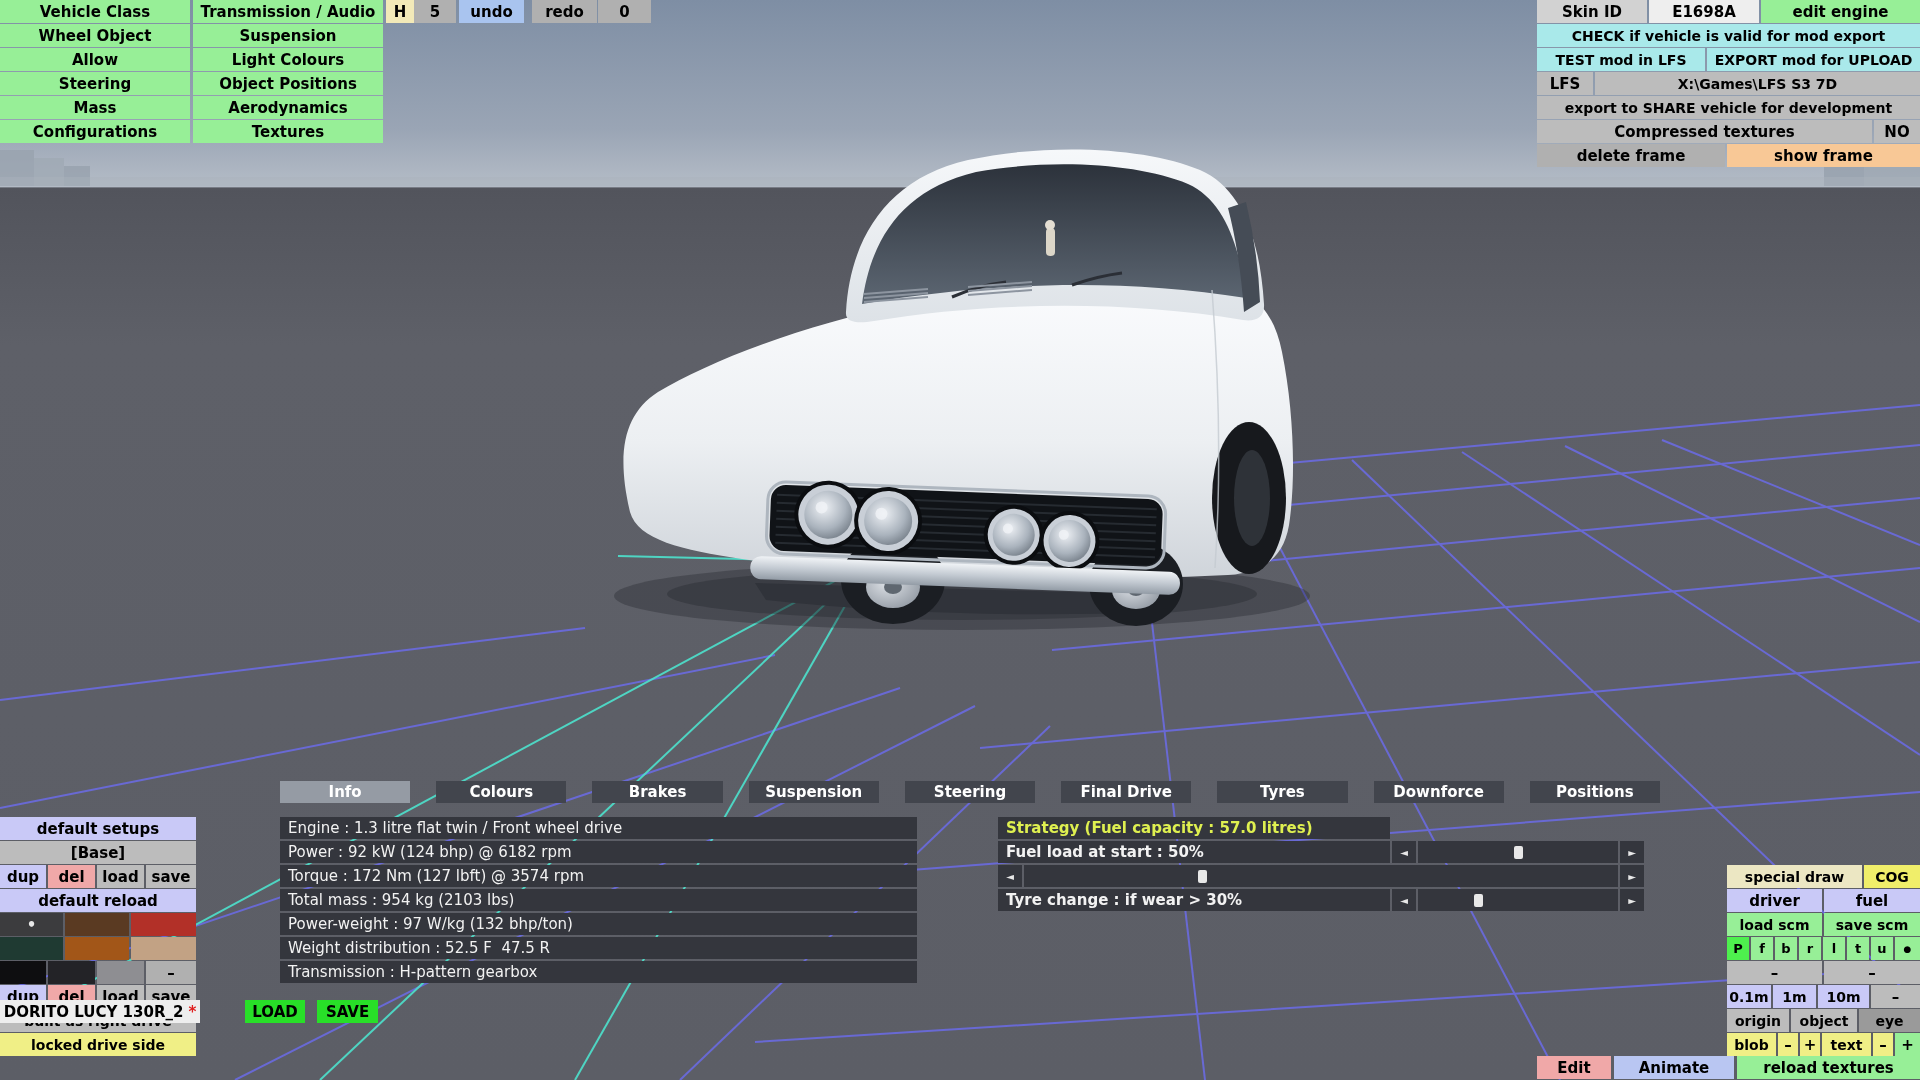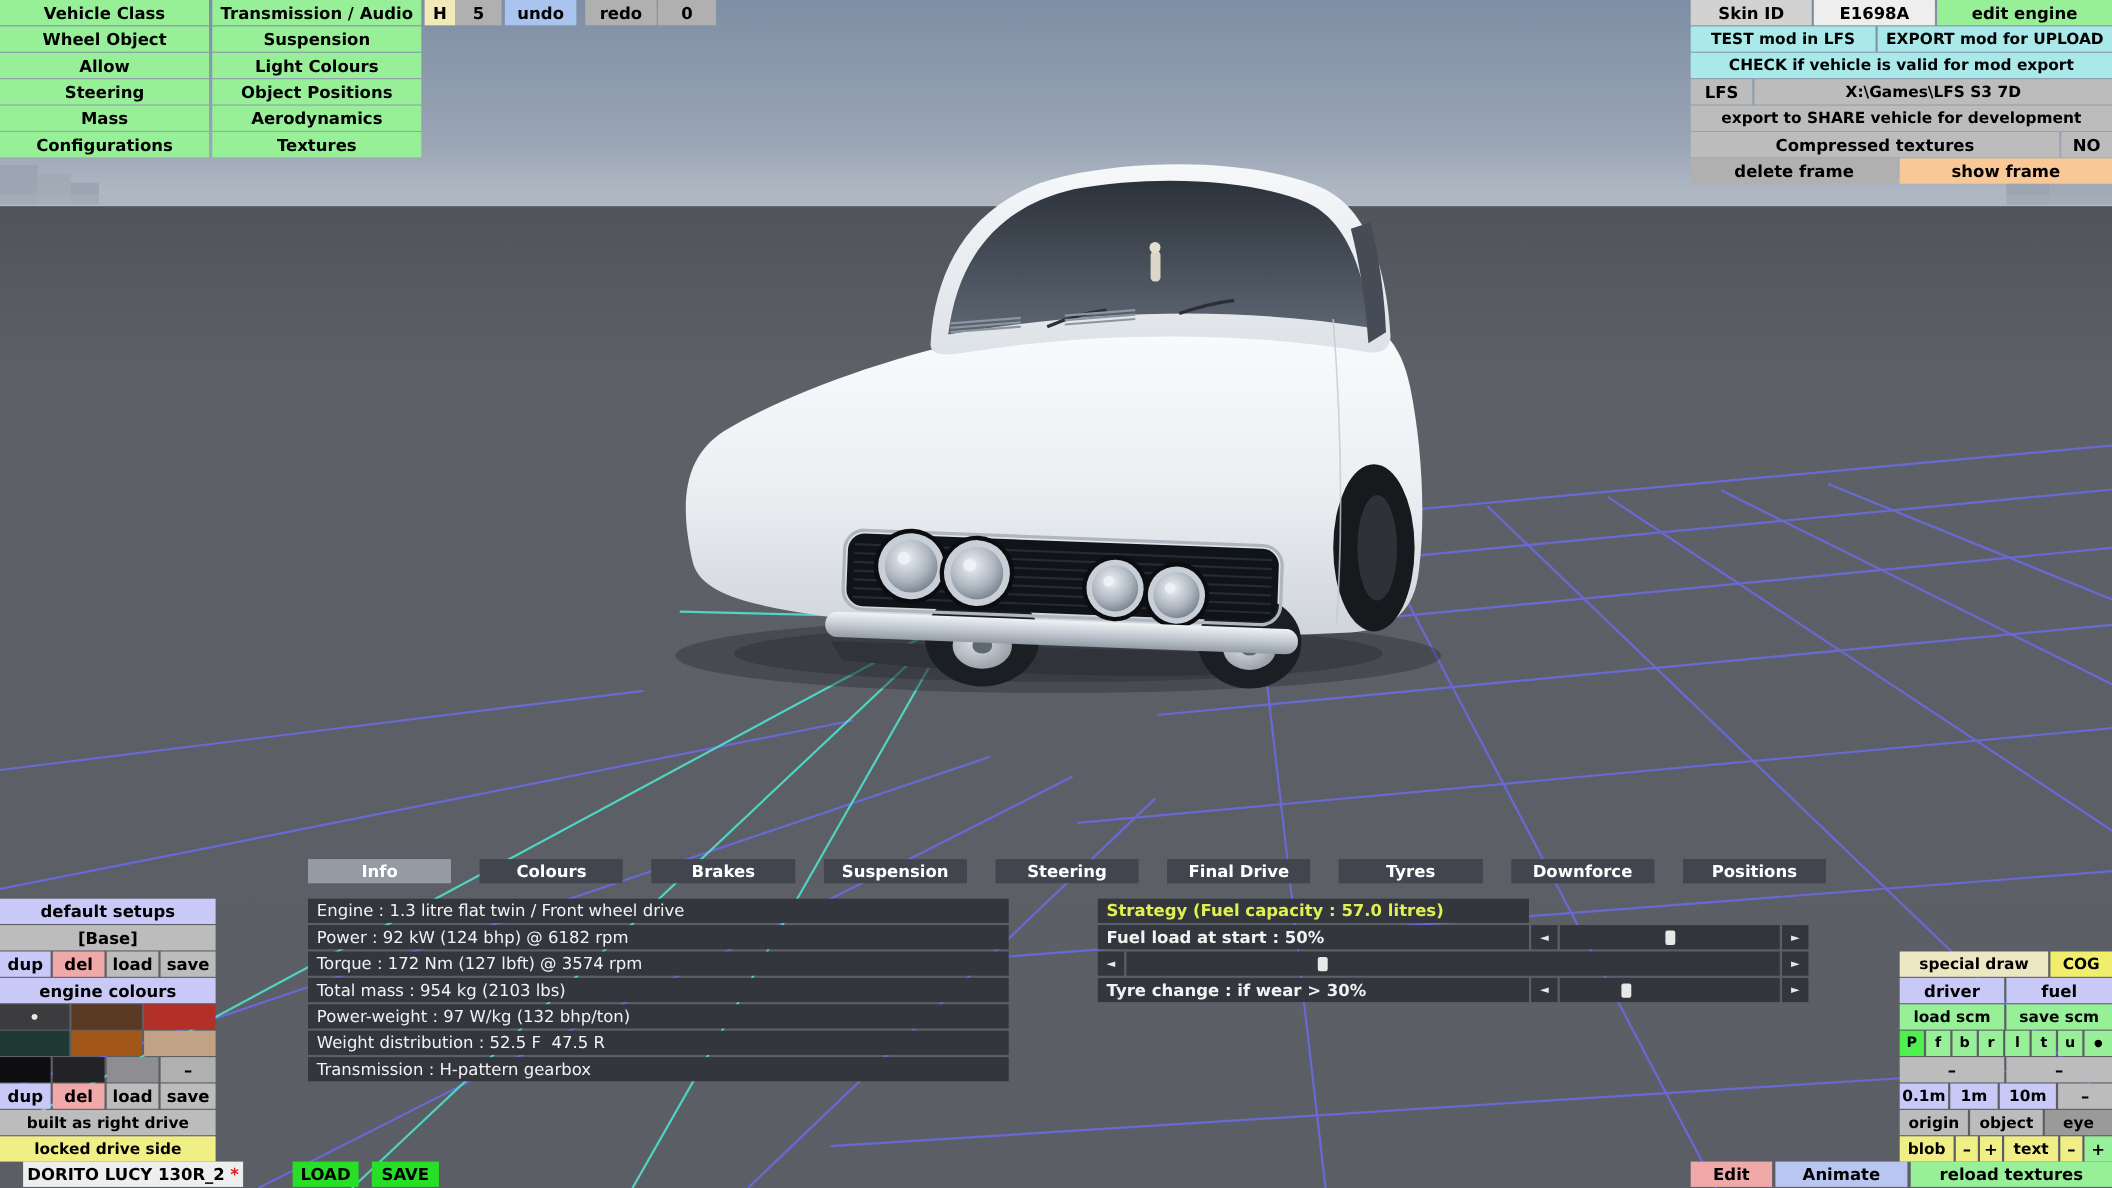--- a/index.html
+++ b/index.html
@@ -35,21 +35,21 @@
   .s-row{display:flex;height:22px;margin-bottom:2px;gap:2px;}
   .s-label{width:392px;background:#34363d;color:#f2f2f2;display:flex;align-items:center;
     padding-left:8px;font-weight:bold;font-size:15px;box-sizing:border-box;}
   .s-title{color:#dff050;}
   .s-btn{width:24px;background:#34363d;color:#e8e8e8;display:flex;align-items:center;
     justify-content:center;font-size:10px;}
   .s-track{flex:1;background:#34363d;position:relative;}
   .thumb{position:absolute;top:5px;width:9px;height:13px;background:#e8e8e8;border-radius:2px;margin-left:-4px;}
   .setups-panel{position:absolute;left:0;top:817px;width:196px;}
   .sw{height:23px;}
-  .file-bar{position:absolute;left:0;top:1056px;height:23px;display:flex;margin-left:21px;}
+  .file-bar{position:absolute;left:0;top:1000px;height:23px;display:flex;}
   .draw-panel{position:absolute;left:1727px;top:865px;width:193px;}
   .edit-bar{position:absolute;left:1537px;top:1056px;height:23px;display:flex;gap:3px;}
   .ast{color:#e02020;margin-left:5px;}
 </style>
 </head>
 <body>
 
 <div id="stage">
 
   <svg id="scene" width="1920" height="1080" viewBox="0 0 1920 1080">
@@ -207,25 +207,25 @@
     <div class="b gray2" style="width:53px">0</div>
   </div>
 
   <div class="export-panel">
     <div class="row">
       <div class="b ltgray" style="width:110px">Skin ID</div>
       <div class="b white" style="width:110px">E1698A</div>
       <div class="b green fx">edit engine</div>
     </div>
     <div class="row">
+      <div class="b cyan fx f14">CHECK if vehicle is valid for mod export</div>
+    </div>
+    <div class="row">
       <div class="b cyan f14" style="width:168px">TEST mod in LFS</div>
       <div class="b cyan fx f14">EXPORT mod for UPLOAD</div>
-    </div>
-    <div class="row">
-      <div class="b cyan fx f14">CHECK if vehicle is valid for mod export</div>
     </div>
     <div class="row">
       <div class="b gray" style="width:56px">LFS</div>
       <div class="b gray fx f14">X:\Games\LFS S3 7D</div>
     </div>
     <div class="row">
       <div class="b gray fx f14">export to SHARE vehicle for development</div>
     </div>
     <div class="row">
       <div class="b gray fx">Compressed textures</div>
@@ -295,21 +295,21 @@
     <div class="row">
         <div class="b gray fx">[Base]</div>
       </div>
     <div class="row">
       <div class="b lav" style="width:46px">dup</div>
       <div class="b salmon" style="width:47px">del</div>
       <div class="b gray" style="width:47px">load</div>
       <div class="b gray fx">save</div>
     </div>
     <div class="row">
-        <div class="b lav fx">engine colours</div>
+        <div class="b lav fx">default reload</div>
       </div>
     <div class="row">
       <div class="b sw" style="width: 63px; color: rgb(232, 232, 232); background: rgb(60, 60, 62);">
           <span>•</span>
         </div>
       <div class="b sw" style="width: 64px; background: rgb(90, 58, 34);"></div>
       <div class="b sw fx" style="background: rgb(178, 48, 40);"></div>
     </div>
     <div class="row">
       <div class="b sw" style="width: 63px; background: rgb(31, 58, 50);"></div>

